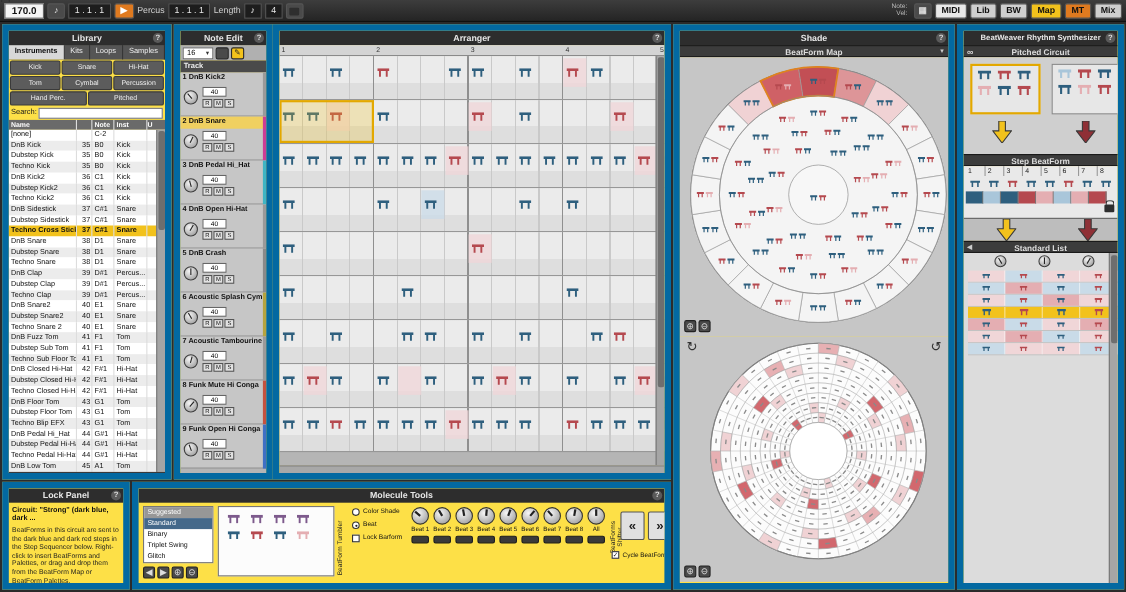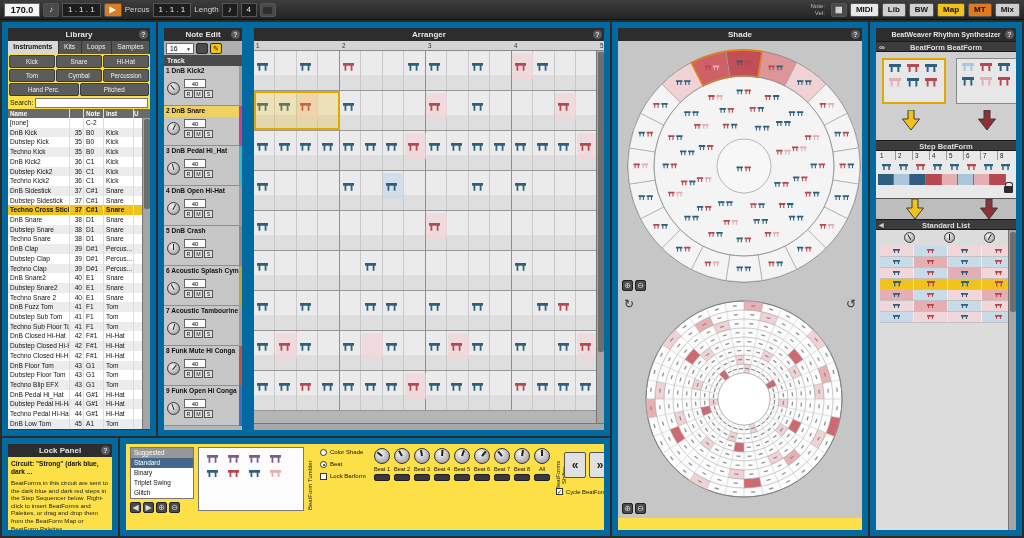--- a/index.html
+++ b/index.html
@@ -913,20 +913,21 @@
           <div class="tag" style="background:#3f6fc4"></div>
         </div>
       </div>
     <div class="hsb">
         <div class="thumb" style="width:40px;"></div>
       </div>
   </div>
 
   <div class="panel p-maps">
     <div class="phead"><span>Shade</span><span class="qmark">?</span></div>
+    <div class="subhead"><span>BeatForm Map</span><span class="scar">▼</span></div>
     <div class="maparea" style="height:254px;">
       <svg id="bfmap" width="252" height="252">
           <circle cx="126" cy="125" r="116" fill="#f4f4f4" stroke="#6a6a6a"></circle>
           <path d="M107.9 10.4 A116 116 0 0 1 144.1 10.4 L140.1 36.1 A90 90 0 0 0 111.9 36.1 Z" fill="#c24f55" stroke="#9a9a9a" stroke-width="0.6"></path>
           <path d="M144.1 10.4 A116 116 0 0 1 178.7 21.6 L166.9 44.8 A90 90 0 0 0 140.1 36.1 Z" fill="#dd9598" stroke="#9a9a9a" stroke-width="0.6"></path>
           <path d="M178.7 21.6 A116 116 0 0 1 208.0 43.0 L189.6 61.4 A90 90 0 0 0 166.9 44.8 Z" fill="#f0d2d4" stroke="#9a9a9a" stroke-width="0.6"></path>
           <path d="M208.0 43.0 A116 116 0 0 1 229.4 72.3 L206.2 84.1 A90 90 0 0 0 189.6 61.4 Z" fill="#f4f4f4" stroke="#9a9a9a" stroke-width="0.6"></path>
           <path d="M229.4 72.3 A116 116 0 0 1 240.6 106.9 L214.9 110.9 A90 90 0 0 0 206.2 84.1 Z" fill="#f4f4f4" stroke="#9a9a9a" stroke-width="0.6"></path>
           <path d="M240.6 106.9 A116 116 0 0 1 240.6 143.1 L214.9 139.1 A90 90 0 0 0 214.9 110.9 Z" fill="#f4f4f4" stroke="#9a9a9a" stroke-width="0.6"></path>
           <path d="M240.6 143.1 A116 116 0 0 1 229.4 177.7 L206.2 165.9 A90 90 0 0 0 214.9 139.1 Z" fill="#f4f4f4" stroke="#9a9a9a" stroke-width="0.6"></path>
@@ -1638,21 +1639,21 @@
         </svg>
       <div class="zwrap">
         <div class="zbtn">⊕</div>
         <div class="zbtn">⊖</div>
       </div>
     </div>
   </div>
 
   <div class="panel p-synth">
     <div class="phead" style="font-size:7px;"><span>BeatWeaver Rhythm Synthesizer</span><span class="qmark">?</span></div>
-    <div class="subhead"><span class="inf">∞</span><span>BeatForm BeatForm</span></div>
+    <div class="subhead"><span class="inf">∞</span><span>Pitched Circuit</span></div>
     <div id="circuit">
       <div class="grp sel" id="cg1" style="left:6px;">
           <div class="grow">
             <svg width="12" height="8.4" viewBox="0 0 10 7">
               <path d="M0 0 H10 V2.4 H8.6 V7 H7 V2.4 H3 V7 H1.4 V2.4 H0 Z" fill="#2e5f7e"></path>
             </svg>
             <svg width="12" height="8.4" viewBox="0 0 10 7">
               <path d="M0 0 H10 V2.4 H8.6 V7 H7 V2.4 H3 V7 H1.4 V2.4 H0 Z" fill="#b5494f"></path>
             </svg>
             <svg width="12" height="8.4" viewBox="0 0 10 7">
@@ -1953,20 +1954,21 @@
 
   <div class="panel p-help">
     <div class="phead"><span>Lock Panel</span><span class="qmark">?</span></div>
     <div class="helpbody">
       <div class="help-title">Circuit: "Strong" (dark blue, dark ...</div>
       <div class="help-text">BeatForms in this circuit are sent to the dark blue and dark red steps in the Step Sequencer below. Right-click to insert BeatForms and Palettes, or drag and drop them from the BeatForm Map or BeatForm Palettes.</div>
     </div>
   </div>
 
   <div class="panel p-mt">
+    <div class="phead"><span>Molecule Tools</span><span class="qmark">?</span></div>
     <div id="mtbody">
       <div id="mt-list">
           <div class="mti hd">Suggested</div>
           <div class="mti on">Standard</div>
           <div class="mti">Binary</div>
           <div class="mti">Triplet Swing</div>
           <div class="mti">Glitch</div>
         </div>
       <div id="mt-zoom">
         <div class="zbtn">◀</div>

